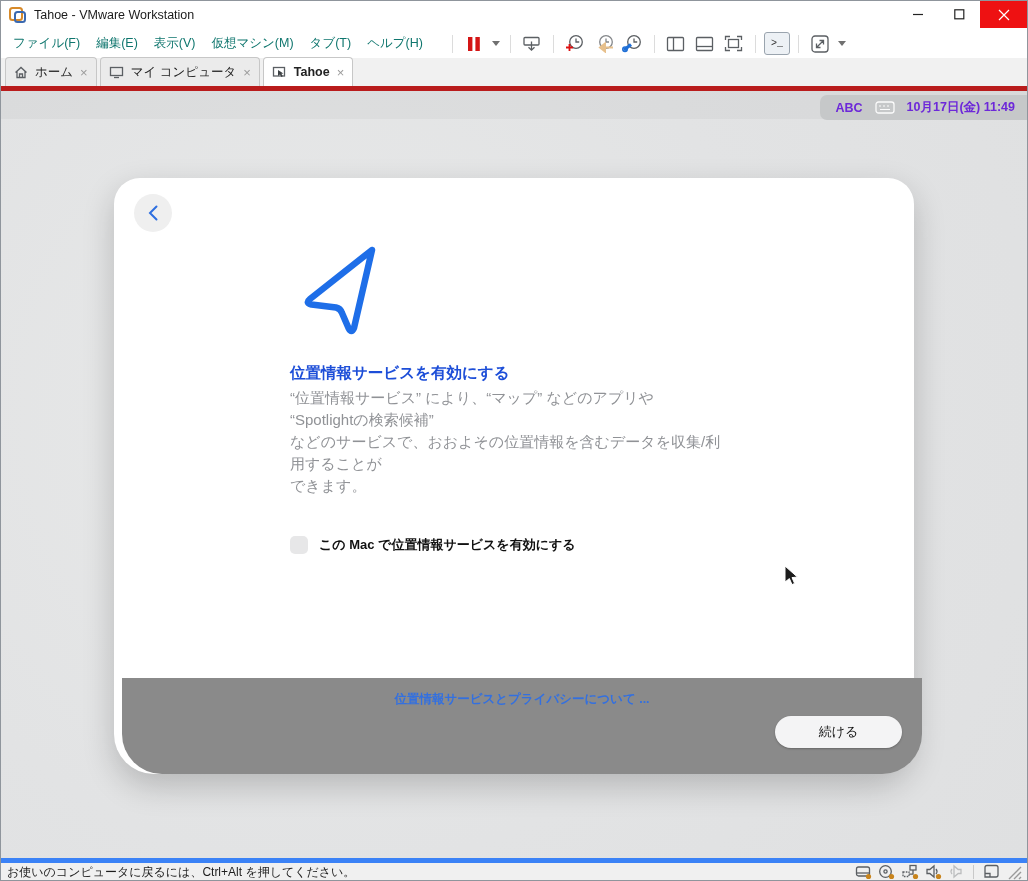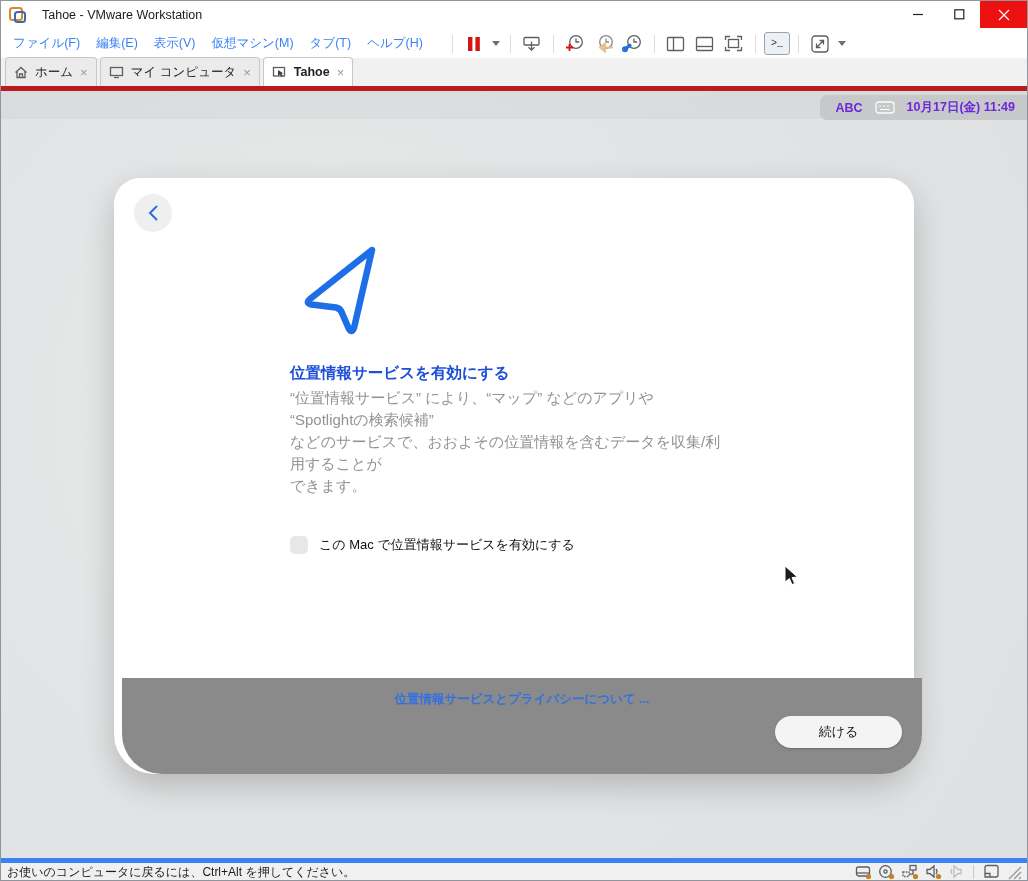--- a/index.html
+++ b/index.html
@@ -5,31 +5,31 @@
   * { margin:0; padding:0; box-sizing:border-box; }
   html,body { width:1028px; height:881px; background:#ffffff; }
   body { font-family:"Liberation Sans","DejaVu Sans",sans-serif; }
   #app { position:absolute; left:0; top:0; width:1028px; height:881px;
          border:1px solid #8f959c; background:#fff; overflow:hidden; }
 
   
   .titlebar { position:absolute; left:0; top:0; width:100%; height:28px; background:#fff;
               display:flex; align-items:center; }
   .titlebar .logo { margin:0 8px 0 8px; width:17px; height:17px; }
-  .titlebar .title { font-size:12.5px; color:#1b1b1b;margin-left:8px; }
+  .titlebar .title { font-size:12.5px; color:#1b1b1b; }
   .win-controls { position:absolute; right:0; top:0; height:27px; display:flex; }
   .win-btn { width:41px; height:27px; display:flex; align-items:center; justify-content:center; }
   .win-btn.close { width:47px; background:#ee1112; }
   .win-glyph { stroke:#222; stroke-width:1.2; fill:none; }
   .win-btn.close .win-glyph { stroke:#fff; }
 
   
   .menubar { position:absolute; left:0; top:28px; width:100%; height:29px; background:#fff;
              display:flex; align-items:center; padding-left:4px; }
-  .menu-item { font-size:12.5px; color:#3b82f6; padding:5px 8px; }
+  .menu-item { font-size:12.5px; color:#0f766e; padding:5px 8px; }
   .toolbar { display:flex; align-items:center; margin-left:16px; gap:3px; }
   .tb-sep { width:1px; height:18px; background:#dcdcdc; margin:0 5px; }
   .tb-btn { width:26px; height:24px; display:flex; align-items:center; justify-content:center; }
   .tb-caret { width:12px; height:24px; display:flex; align-items:center; justify-content:center; }
   .tb-btn.pressed { border:1px solid #9aa4ae; border-radius:3px; background:#edf1f5; width:26px; height:23px;
                     font-family:"Liberation Mono","DejaVu Sans Mono",monospace; font-size:10px; color:#333; }
 
   
   .tabbar { position:absolute; left:0; top:57px; width:100%; height:33px; background:#f1f1f1;
             border-bottom:5px solid #b91c1c; display:flex; align-items:flex-end; padding-left:4px; }
@@ -54,21 +54,21 @@
   .dialog { position:absolute; left:113px; top:87px; width:800px; height:596px; background:#ffffff;
             border-radius:26px 26px 40px 40px; box-shadow:0 12px 32px rgba(0,0,0,0.20); }
   .back-btn { position:absolute; left:20px; top:16px; width:38px; height:38px; border-radius:50%;
               background:#efefef; display:flex; align-items:center; justify-content:center; }
   .loc-arrow { position:absolute; left:170px; top:64px; }
   .dlg-title { position:absolute; left:176px; top:185px; font-size:15.5px; font-weight:bold; color:#1d4ed8; }
   .dlg-body { position:absolute; left:176px; top:209px; width:480px; font-size:15px;
               line-height:22px; color:#909296; }
   .chk-row { position:absolute; left:176px; top:358px; display:flex; align-items:center; gap:11px; }
   .chk-box { width:18px; height:18px; border-radius:5px; background:#e7e7e8; }
-  .chk-label { font-size:13px; color:#111; }
+  .chk-label { font-size:13px; color:#111;font-weight:bold; }
   .dlg-footer { position:absolute; left:8px; bottom:0; width:100%; height:96px; background:#8a8a8a;
                 border-radius:0 0 40px 40px; }
   .privacy-link { position:absolute; left:0; top:13px; width:100%; text-align:center;
                   font-size:12.5px; font-weight:bold; color:#3370e0; }
   .continue-btn { position:absolute; right:20px; top:38px; width:127px; height:32px;
                   background:#f4f4f5; border-radius:16px; display:flex; align-items:center;
                   justify-content:center; font-size:13px; color:#111;
                   box-shadow:0 1px 2px rgba(0,0,0,0.25); }
 
   .mouse-cursor { position:absolute; left:783px; top:474px; }

